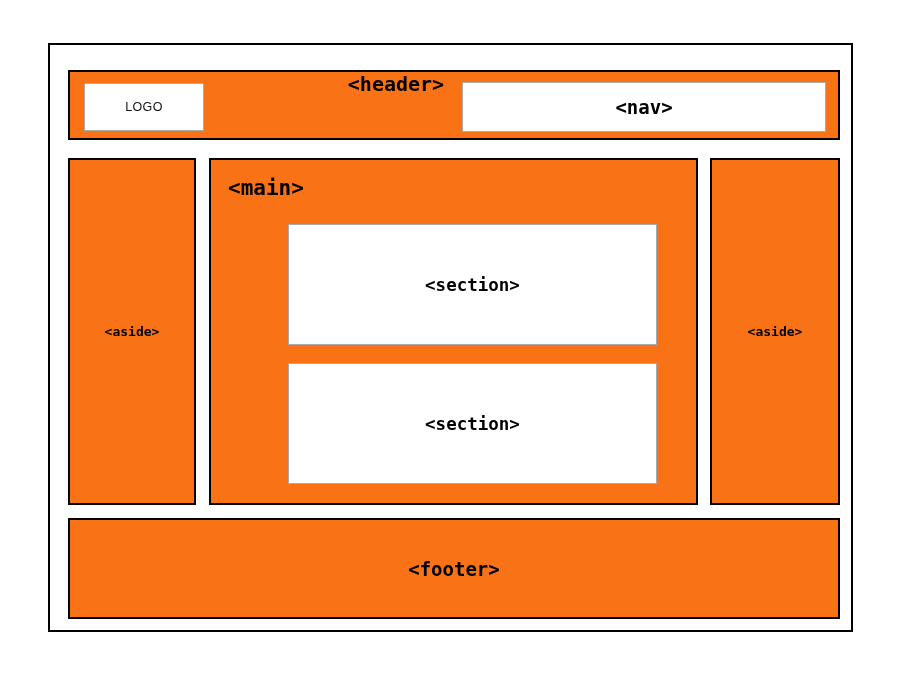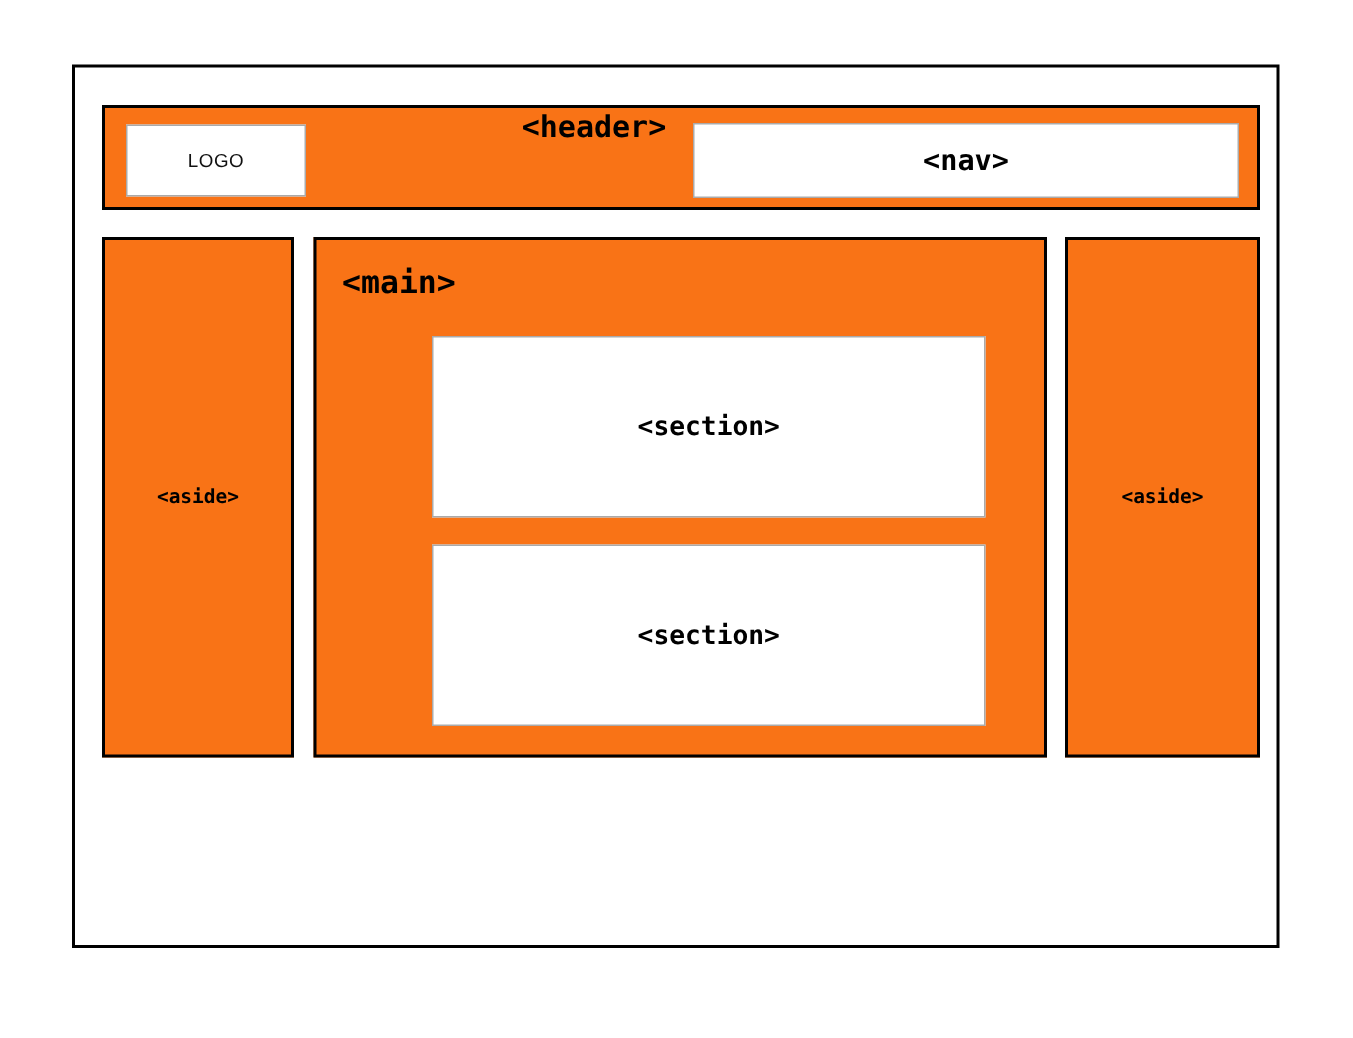--- a/index.html
+++ b/index.html
@@ -191,14 +191,17 @@
     <div class="inner-box section-box section-two">
       <span class="tag-label section-label">&lt;section&gt;</span>
     </div>
 
   </div>
 
   <div class="region aside-right">
     <span class="tag-label aside-label">&lt;aside&gt;</span>
   </div>
 
+  <div class="region footer-region">
+    <span class="tag-label footer-label">&lt;footer&gt;</span>
+  </div>
 
 </div>
 
 </body></html>

